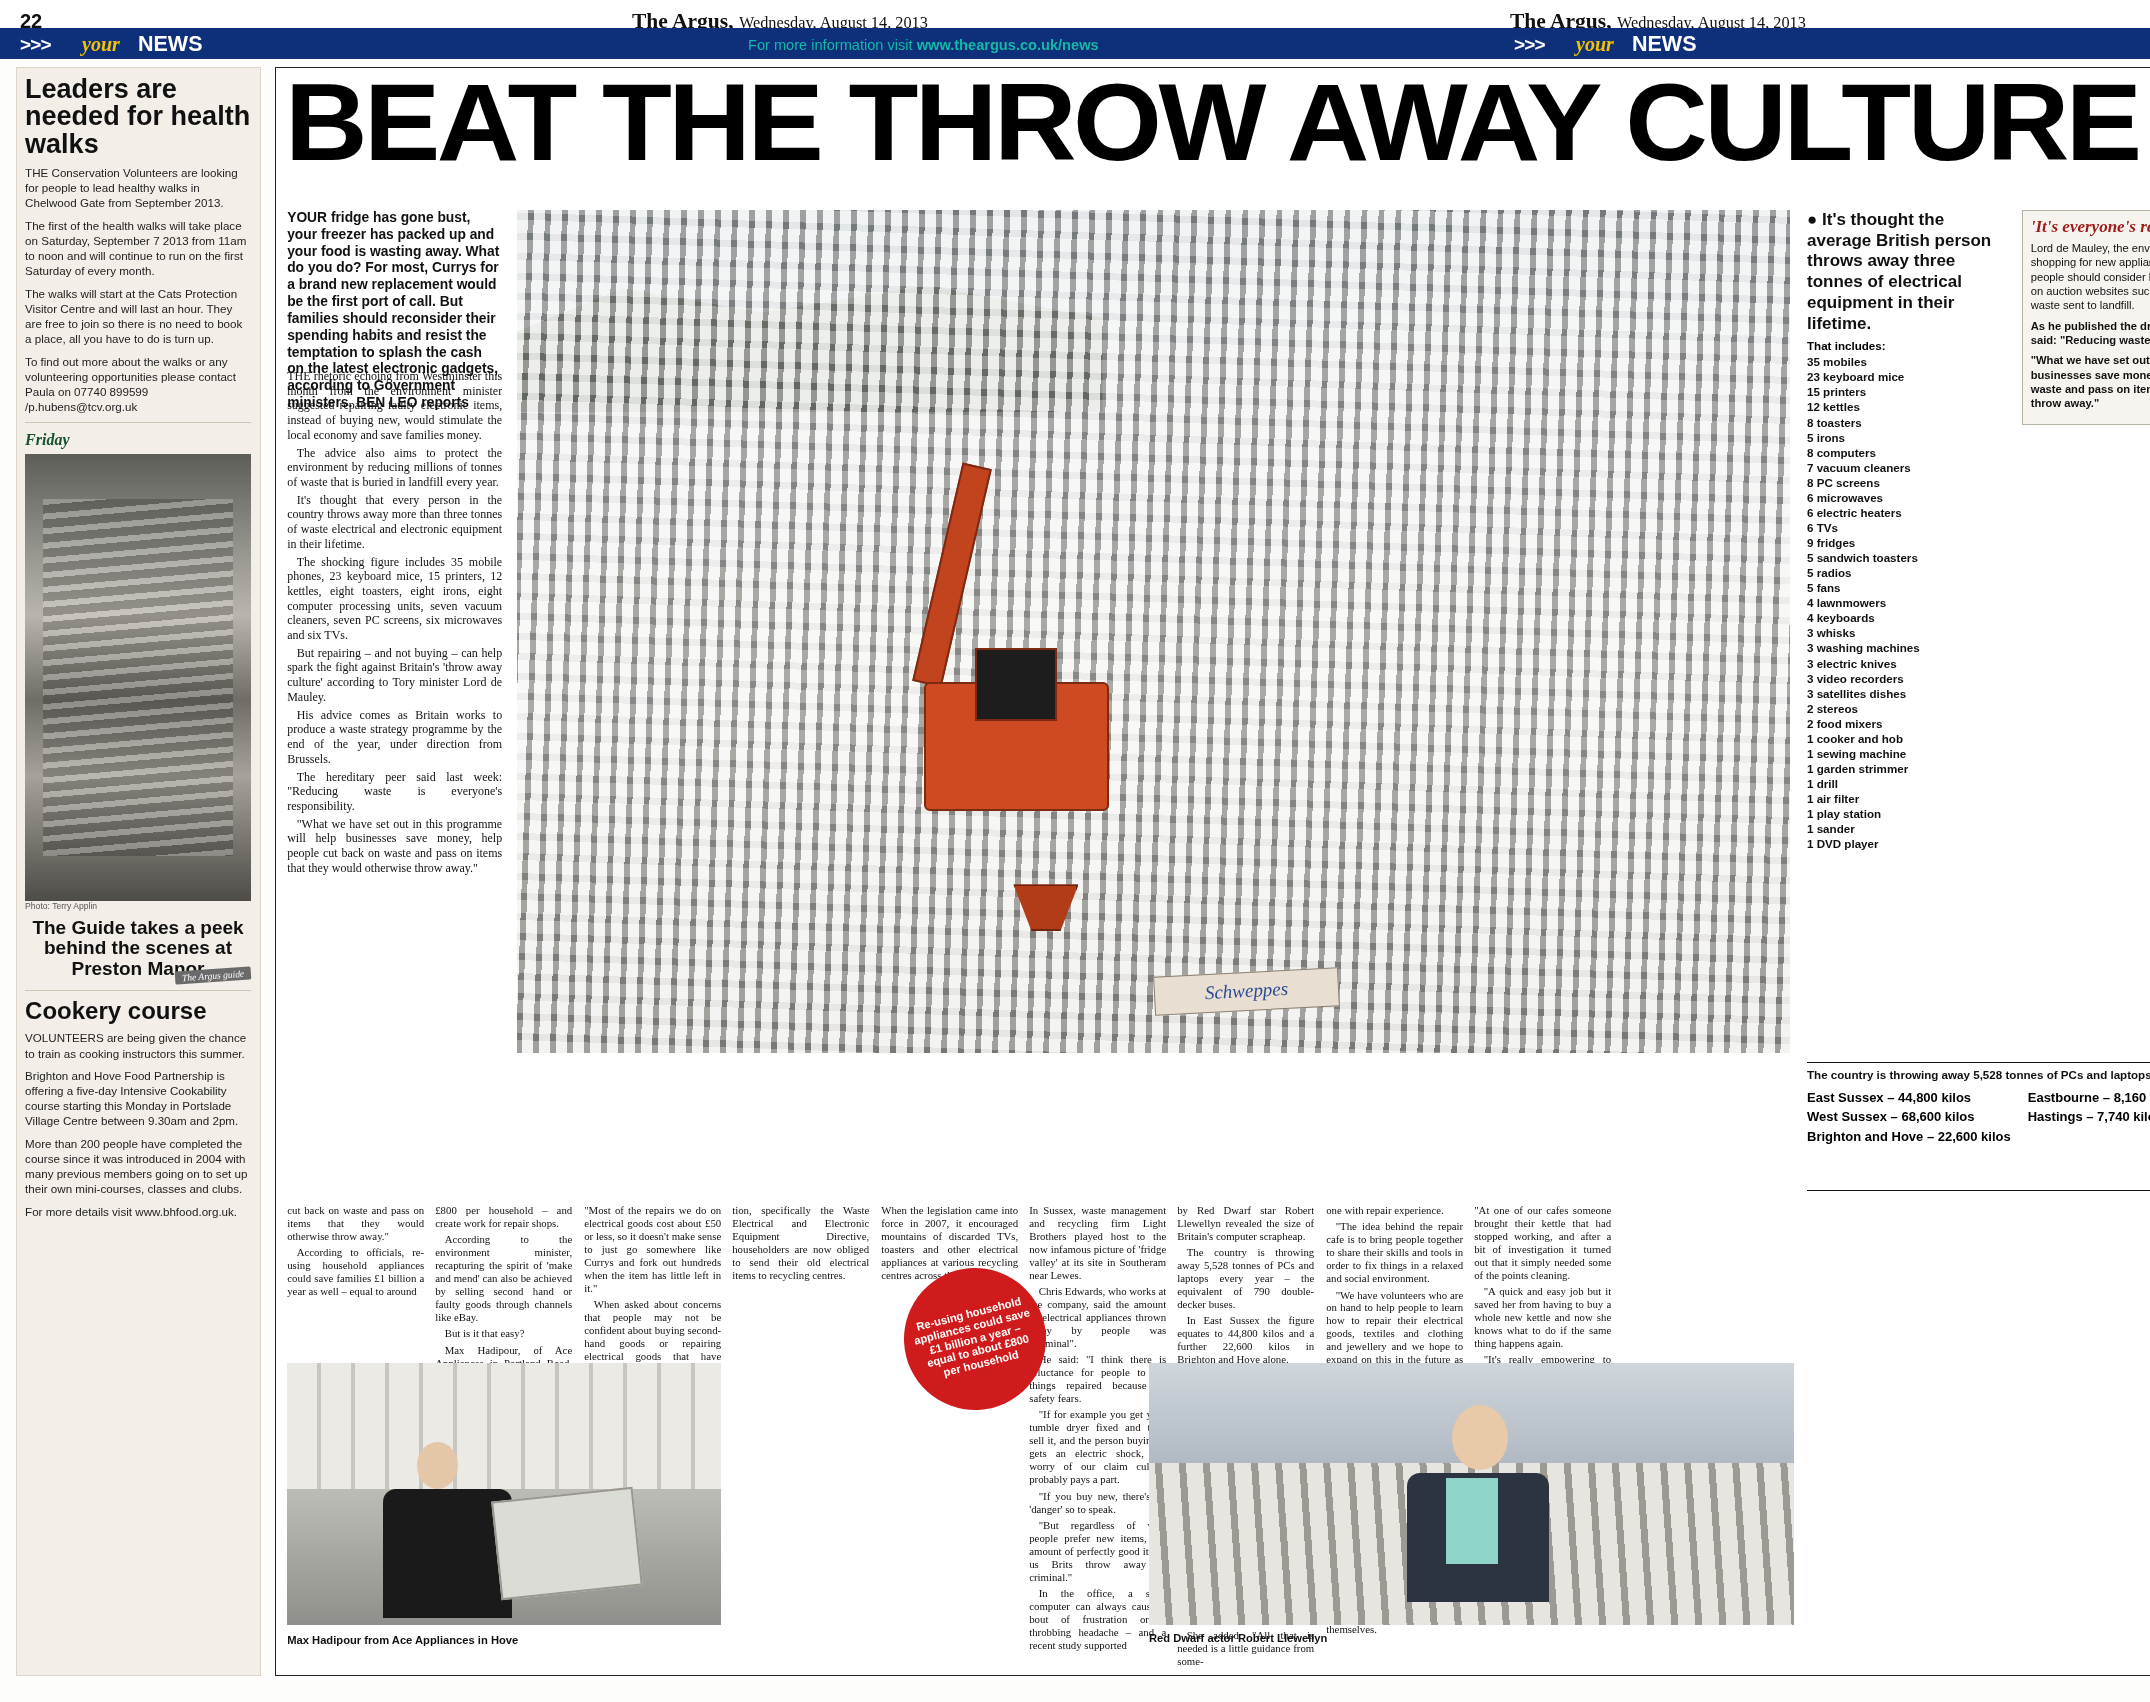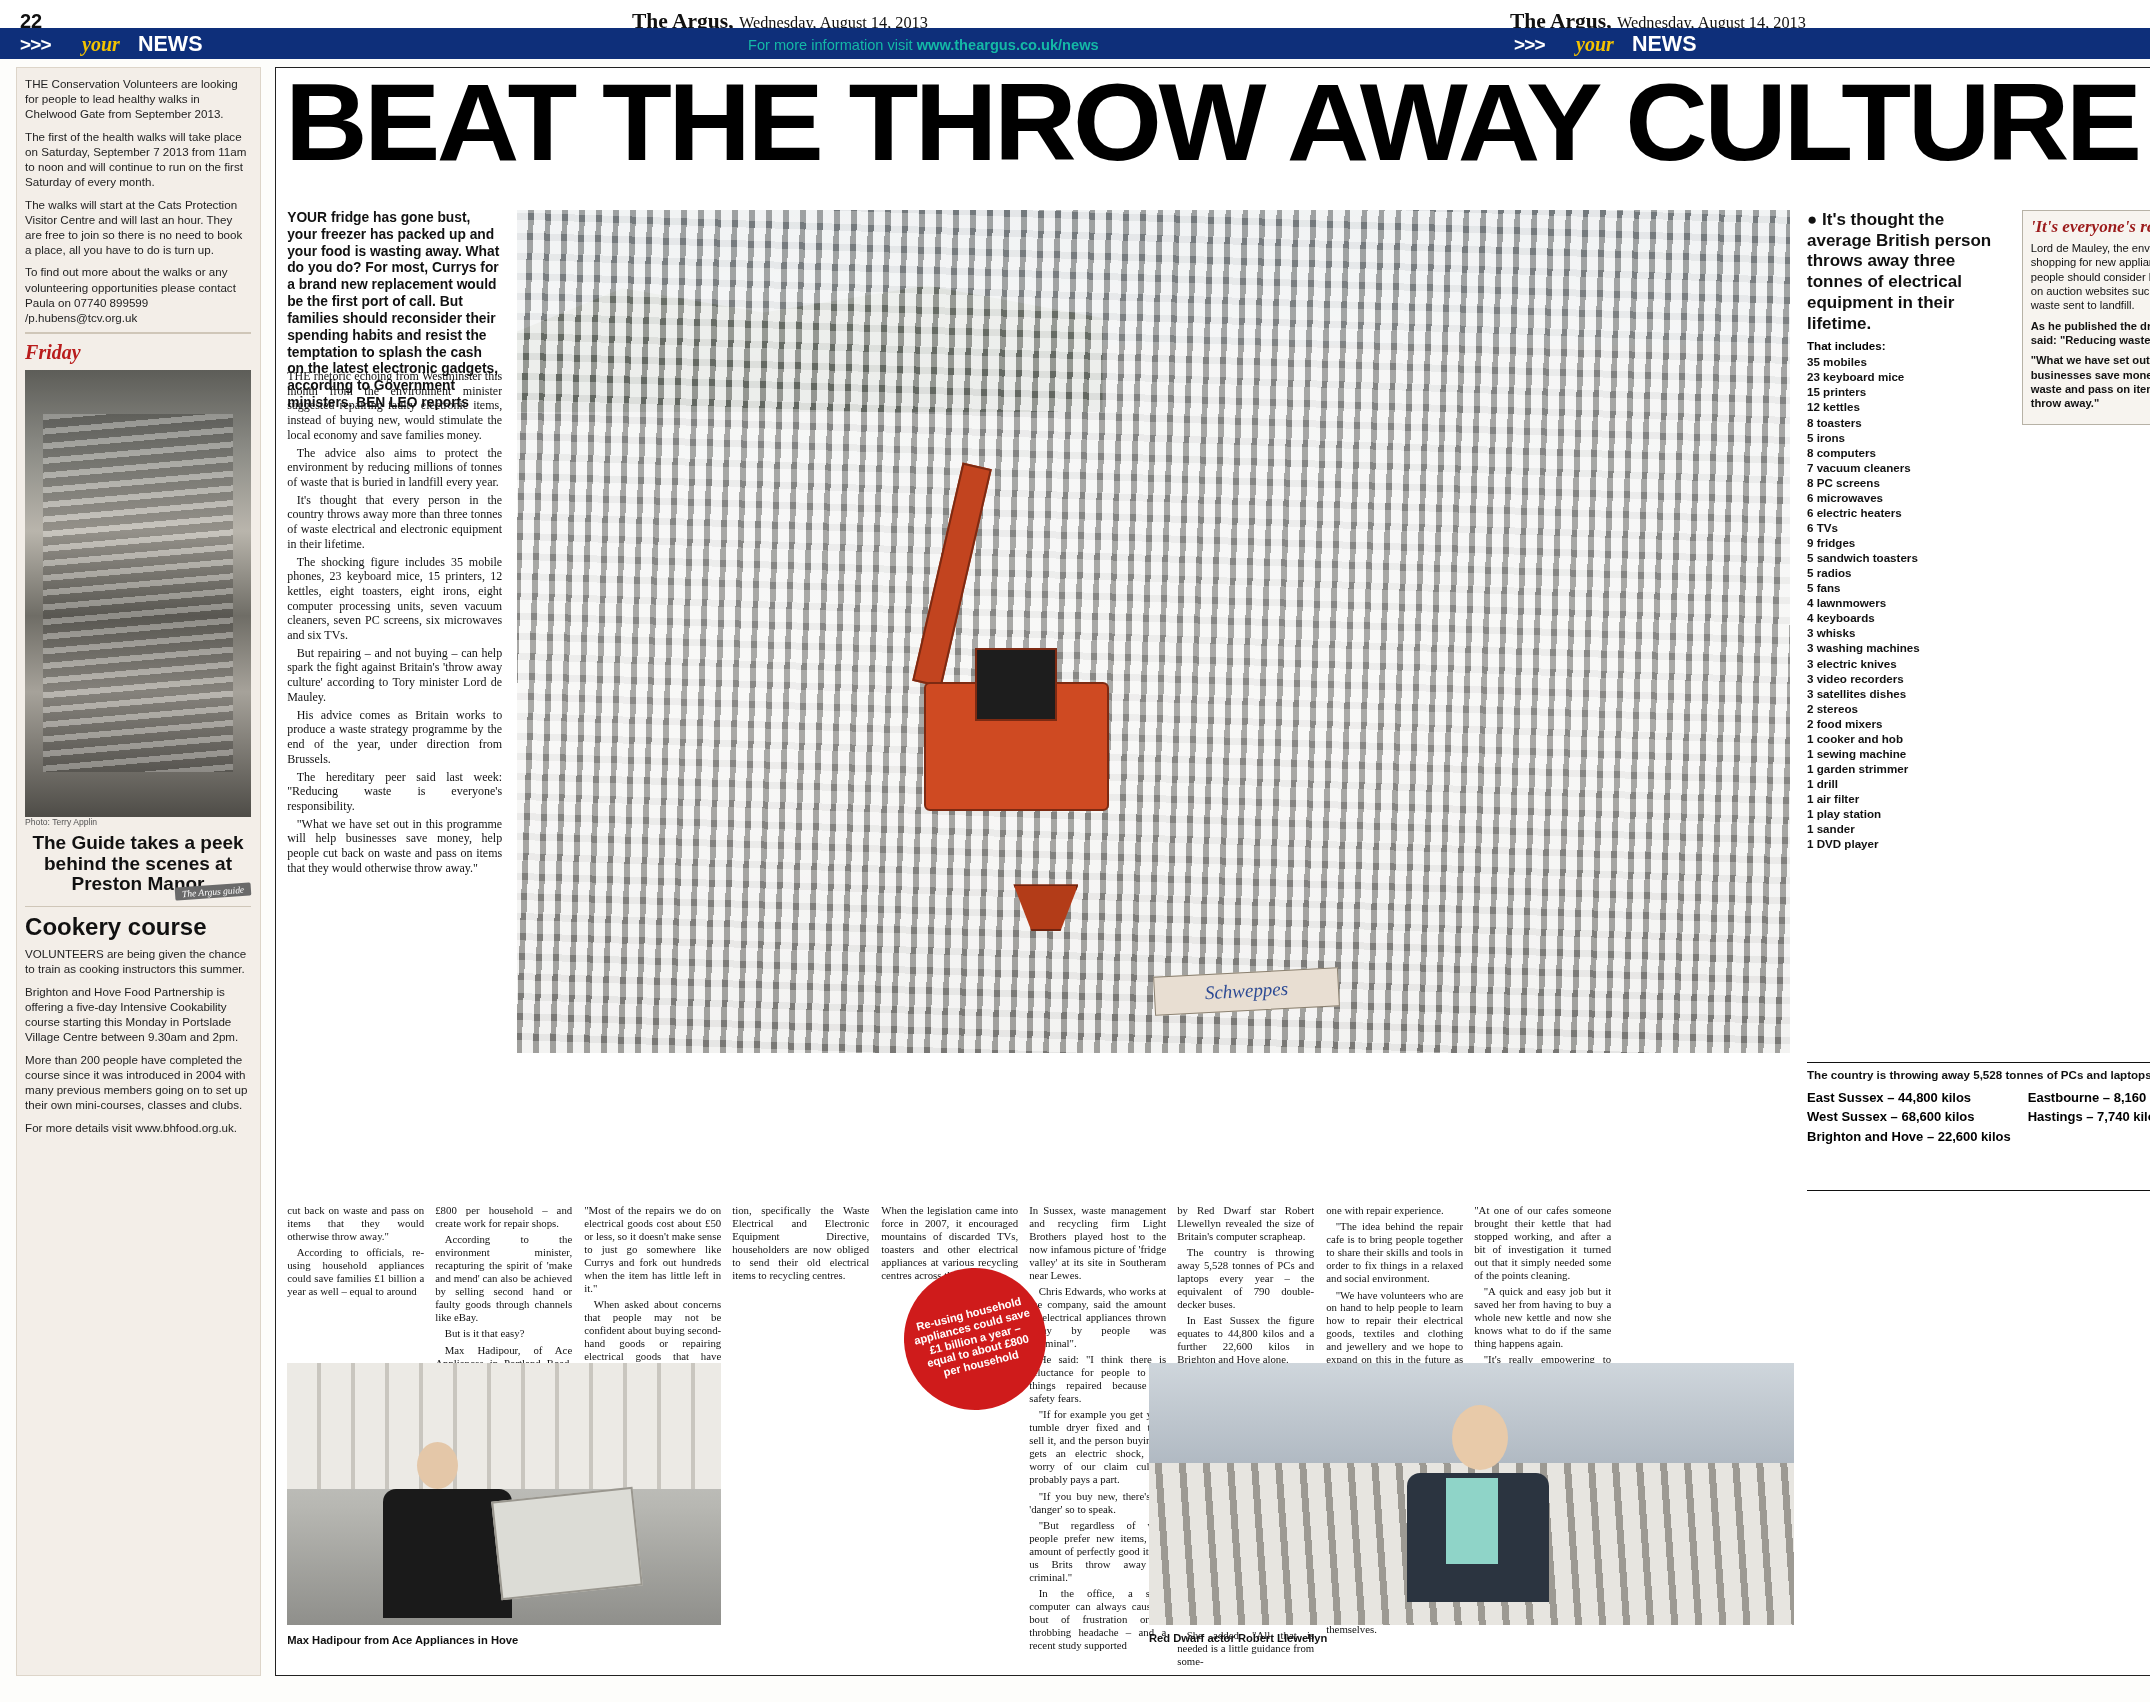--- a/index.html
+++ b/index.html
@@ -79,21 +79,21 @@
     font-weight:bold; font-size:27px; line-height:1.02; color:#111;
     margin-bottom:6.9px;
   }
   .side-p {
     font-family:"Liberation Sans", sans-serif;
     font-size:11.6px; line-height:1.30; color:#222; margin-bottom:7.7px;
   }
   .side-rule { height:1.3px; background:#cfc6b8; margin:7.7px 0; }
   .friday-tag {
     font-family:"Liberation Serif", serif;
-    font-weight:bold; font-style:italic; font-size:20px; color:#b91c1c;
+    font-weight:bold; font-style:italic; font-size:16px; color:#14532d;
     margin:2.6px 0 5.2px 0;
   }
   .stairphoto {
     width:100%; height:447px;
     background:
       linear-gradient(180deg,#5d5d58 0%,#8c8c86 18%,#b9b5ac 36%,#6f6d66 55%,#a6a29a 72%,#4e4c47 100%);
     position:relative; overflow:hidden;
   }
   .stairphoto:after {
     content:""; position:absolute; left:8%; top:10%; width:84%; height:80%;
@@ -325,20 +325,21 @@
       </div>
 
       <div class="chev" style="left:1514px;">&gt;&gt;&gt;</div>
       <div class="yourword" style="left:1576px;">your</div>
       <div class="newsword" style="left:1632px;">NEWS</div>
 
     </div>
   </div>
 
   <div class="lsidebar">
+    <div class="side-head">Leaders are needed for health walks</div>
     <div class="side-p">THE Conservation Volunteers are looking for people to lead healthy walks in Chelwood Gate from September 2013.</div>
     <div class="side-p">The first of the health walks will take place on Saturday, September 7 2013 from 11am to noon and will continue to run on the first Saturday of every month.</div>
     <div class="side-p">The walks will start at the Cats Protection Visitor Centre and will last an hour. They are free to join so there is no need to book a place, all you have to do is turn up.</div>
     <div class="side-p">To find out more about the walks or any volunteering opportunities please contact Paula on 07740 899599 /p.hubens@tcv.org.uk</div>
 
     <div class="side-rule"></div>
     <div class="friday-tag">Friday</div>
 
     <div class="stairphoto"></div>
     <div class="photo-credit">Photo: Terry Applin</div>

